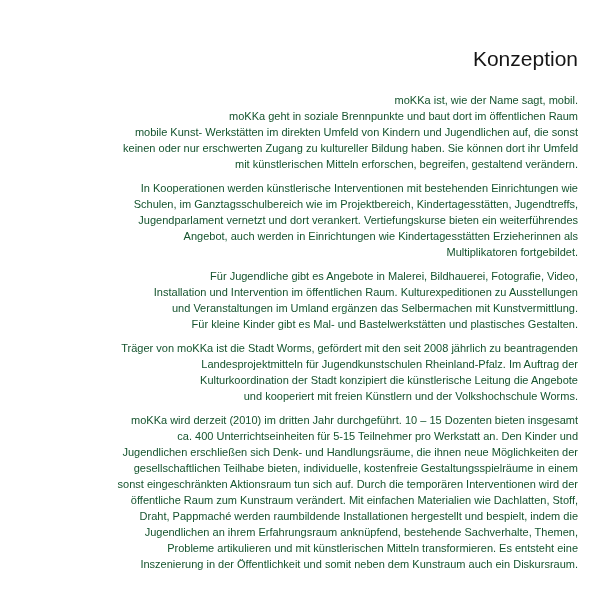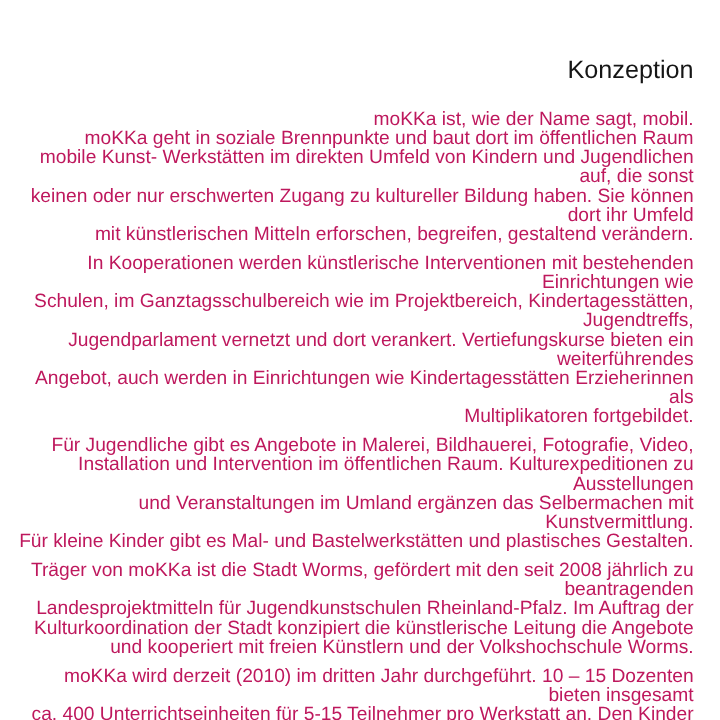--- a/index.html
+++ b/index.html
@@ -30,24 +30,24 @@
   }
   .doc-body {
     position: absolute;
     top: 92px;
     left: 10px;
     right: 22px;
     text-align: right;
   }
   .para {
     margin: 0 0 8px 0;
-    font-size: 16px;
+    font-size: 11px;
     line-height: 16px;
     white-space: pre-line;
-    color: #be185d;
+    color: #14532d;
   }
 </style>
 </head>
 <body>
 
 <div class="page">
   <h1 class="title">Konzeption</h1>
 
   <div class="doc-body">
     <p class="para">moKKa ist, wie der Name sagt, mobil.

